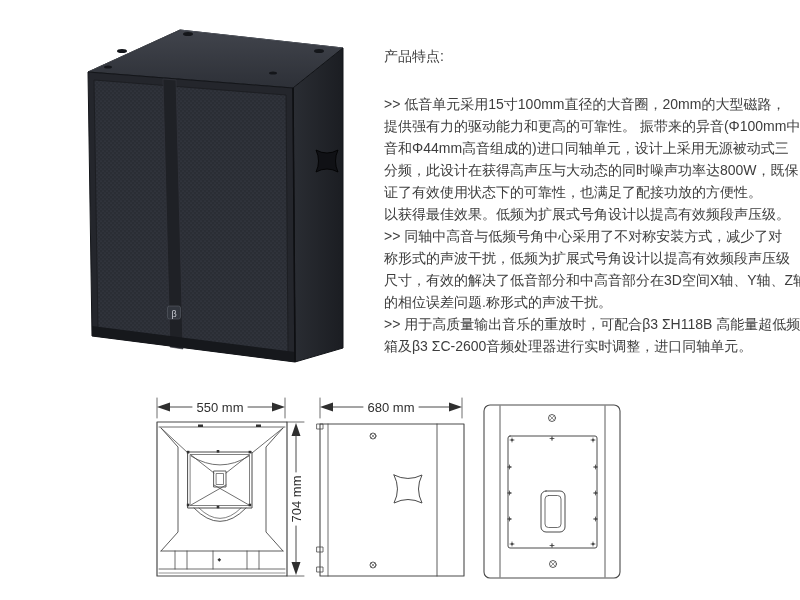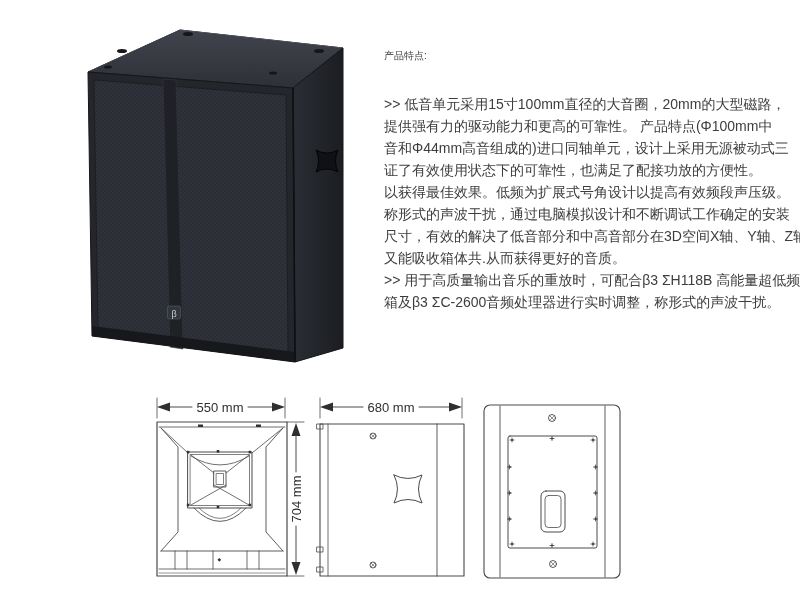--- a/index.html
+++ b/index.html
@@ -1,20 +1,20 @@
 <!DOCTYPE html>
 <html><head>
 <meta charset="utf-8">
 <style>
   html,body{margin:0;padding:0;width:800px;height:600px;background:#ffffff;overflow:hidden;
     font-family:"Liberation Sans","DejaVu Sans",sans-serif;}
   .page{position:relative;width:800px;height:600px;background:#fff;}
   .photo{position:absolute;left:70px;top:10px;width:300px;height:390px;}
   .features{position:absolute;left:384px;top:46px;width:412px;color:#3d3d3d;}
-  .features-title{font-size:10px;line-height:20px;}
+  .features-title{font-size:14px;line-height:20px;}
   .features-body{margin-top:27px;}
   .tline{font-size:14px;line-height:22px;white-space:nowrap;}
   .drawings{position:absolute;left:142px;top:390px;width:540px;height:210px;}
   svg{display:block;}
   .dim-text{font-size:13px;fill:#2f2f2f;}
 </style>
 </head>
 <body>
 
 <div class="page">
@@ -69,29 +69,31 @@
 
         <line x1="223" y1="78" x2="225" y2="352" stroke="#0e0f12" stroke-width="1.5"></line>
       </g>
     </svg>
   </div>
 
   <div class="features">
     <div class="features-title">产品特点:</div>
     <div class="features-body">
       <div class="tline">&gt;&gt; 低音单元采用15寸100mm直径的大音圈，20mm的大型磁路，</div>
-      <div class="tline">提供强有力的驱动能力和更高的可靠性。 产品特点(Φ100mm中</div>
+      <div class="tline">提供强有力的驱动能力和更高的可靠性。 振带来的异音(Φ100mm中</div>
       <div class="tline">音和Φ44mm高音组成的)进口同轴单元，设计上采用无源被动式三</div>
+      <div class="tline">分频，此设计在获得高声压与大动态的同时噪声功率达800W，既保</div>
       <div class="tline">证了有效使用状态下的可靠性，也满足了配接功放的方便性。</div>
       <div class="tline">以获得最佳效果。低频为扩展式号角设计以提高有效频段声压级。</div>
-      <div class="tline">称形式的声波干扰，通过电脑模拟设计和不断调试工作确定的安装</div>
+      <div class="tline">&gt;&gt; 同轴中高音与低频号角中心采用了不对称安装方式，减少了对</div>
+      <div class="tline">称形式的声波干扰，低频为扩展式号角设计以提高有效频段声压级</div>
       <div class="tline">尺寸，有效的解决了低音部分和中高音部分在3D空间X轴、Y轴、Z轴</div>
-      <div class="tline">又能吸收箱体共.从而获得更好的音质。</div>
+      <div class="tline">的相位误差问题.称形式的声波干扰。</div>
       <div class="tline">&gt;&gt; 用于高质量输出音乐的重放时，可配合β3 ΣH118B 高能量超低频音</div>
-      <div class="tline">箱及β3 ΣC-2600音频处理器进行实时调整，称形式的声波干扰。</div>
+      <div class="tline">箱及β3 ΣC-2600音频处理器进行实时调整，进口同轴单元。</div>
     </div>
   </div>
 
   <div class="drawings">
     <svg width="540" height="210" viewBox="0 0 540 210" stroke-linecap="round" stroke-linejoin="round">
       <defs>
         <g id="scr">
           <path d="M-2,0 H2 M0,-2 V2" stroke="#444" stroke-width="0.8"></path>
           <circle r="0.7" fill="#444"></circle>
         </g>

